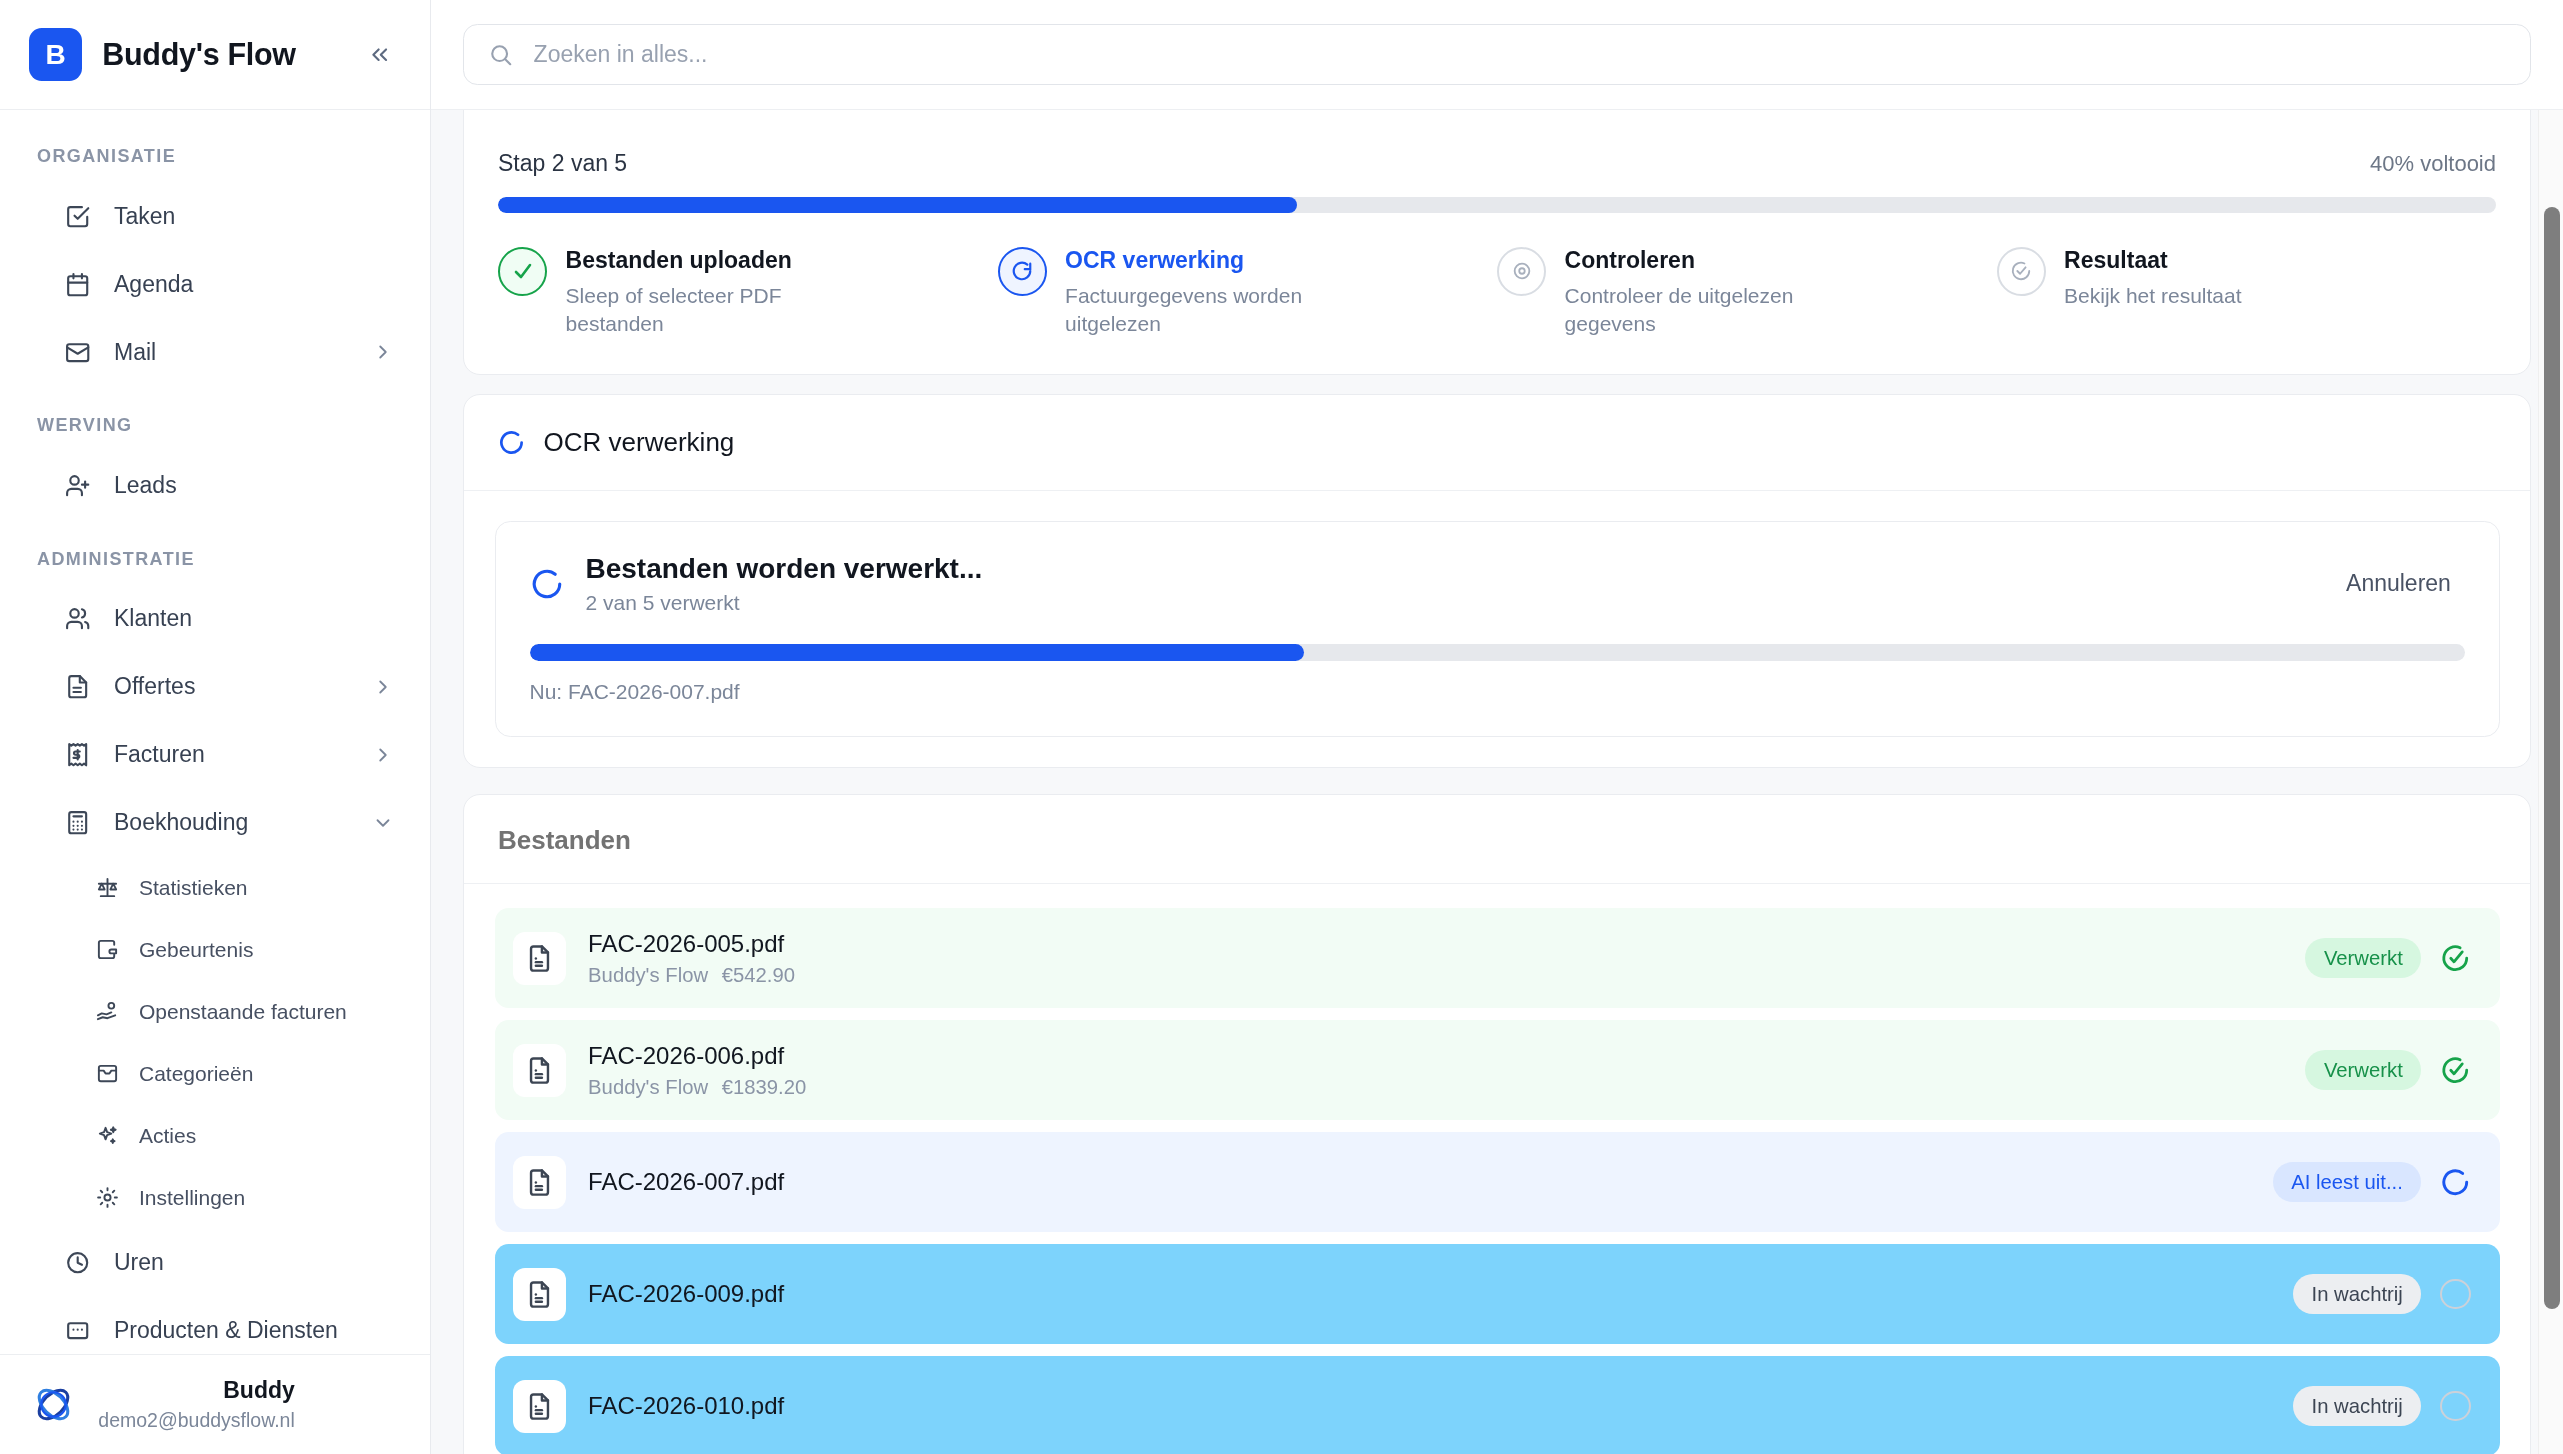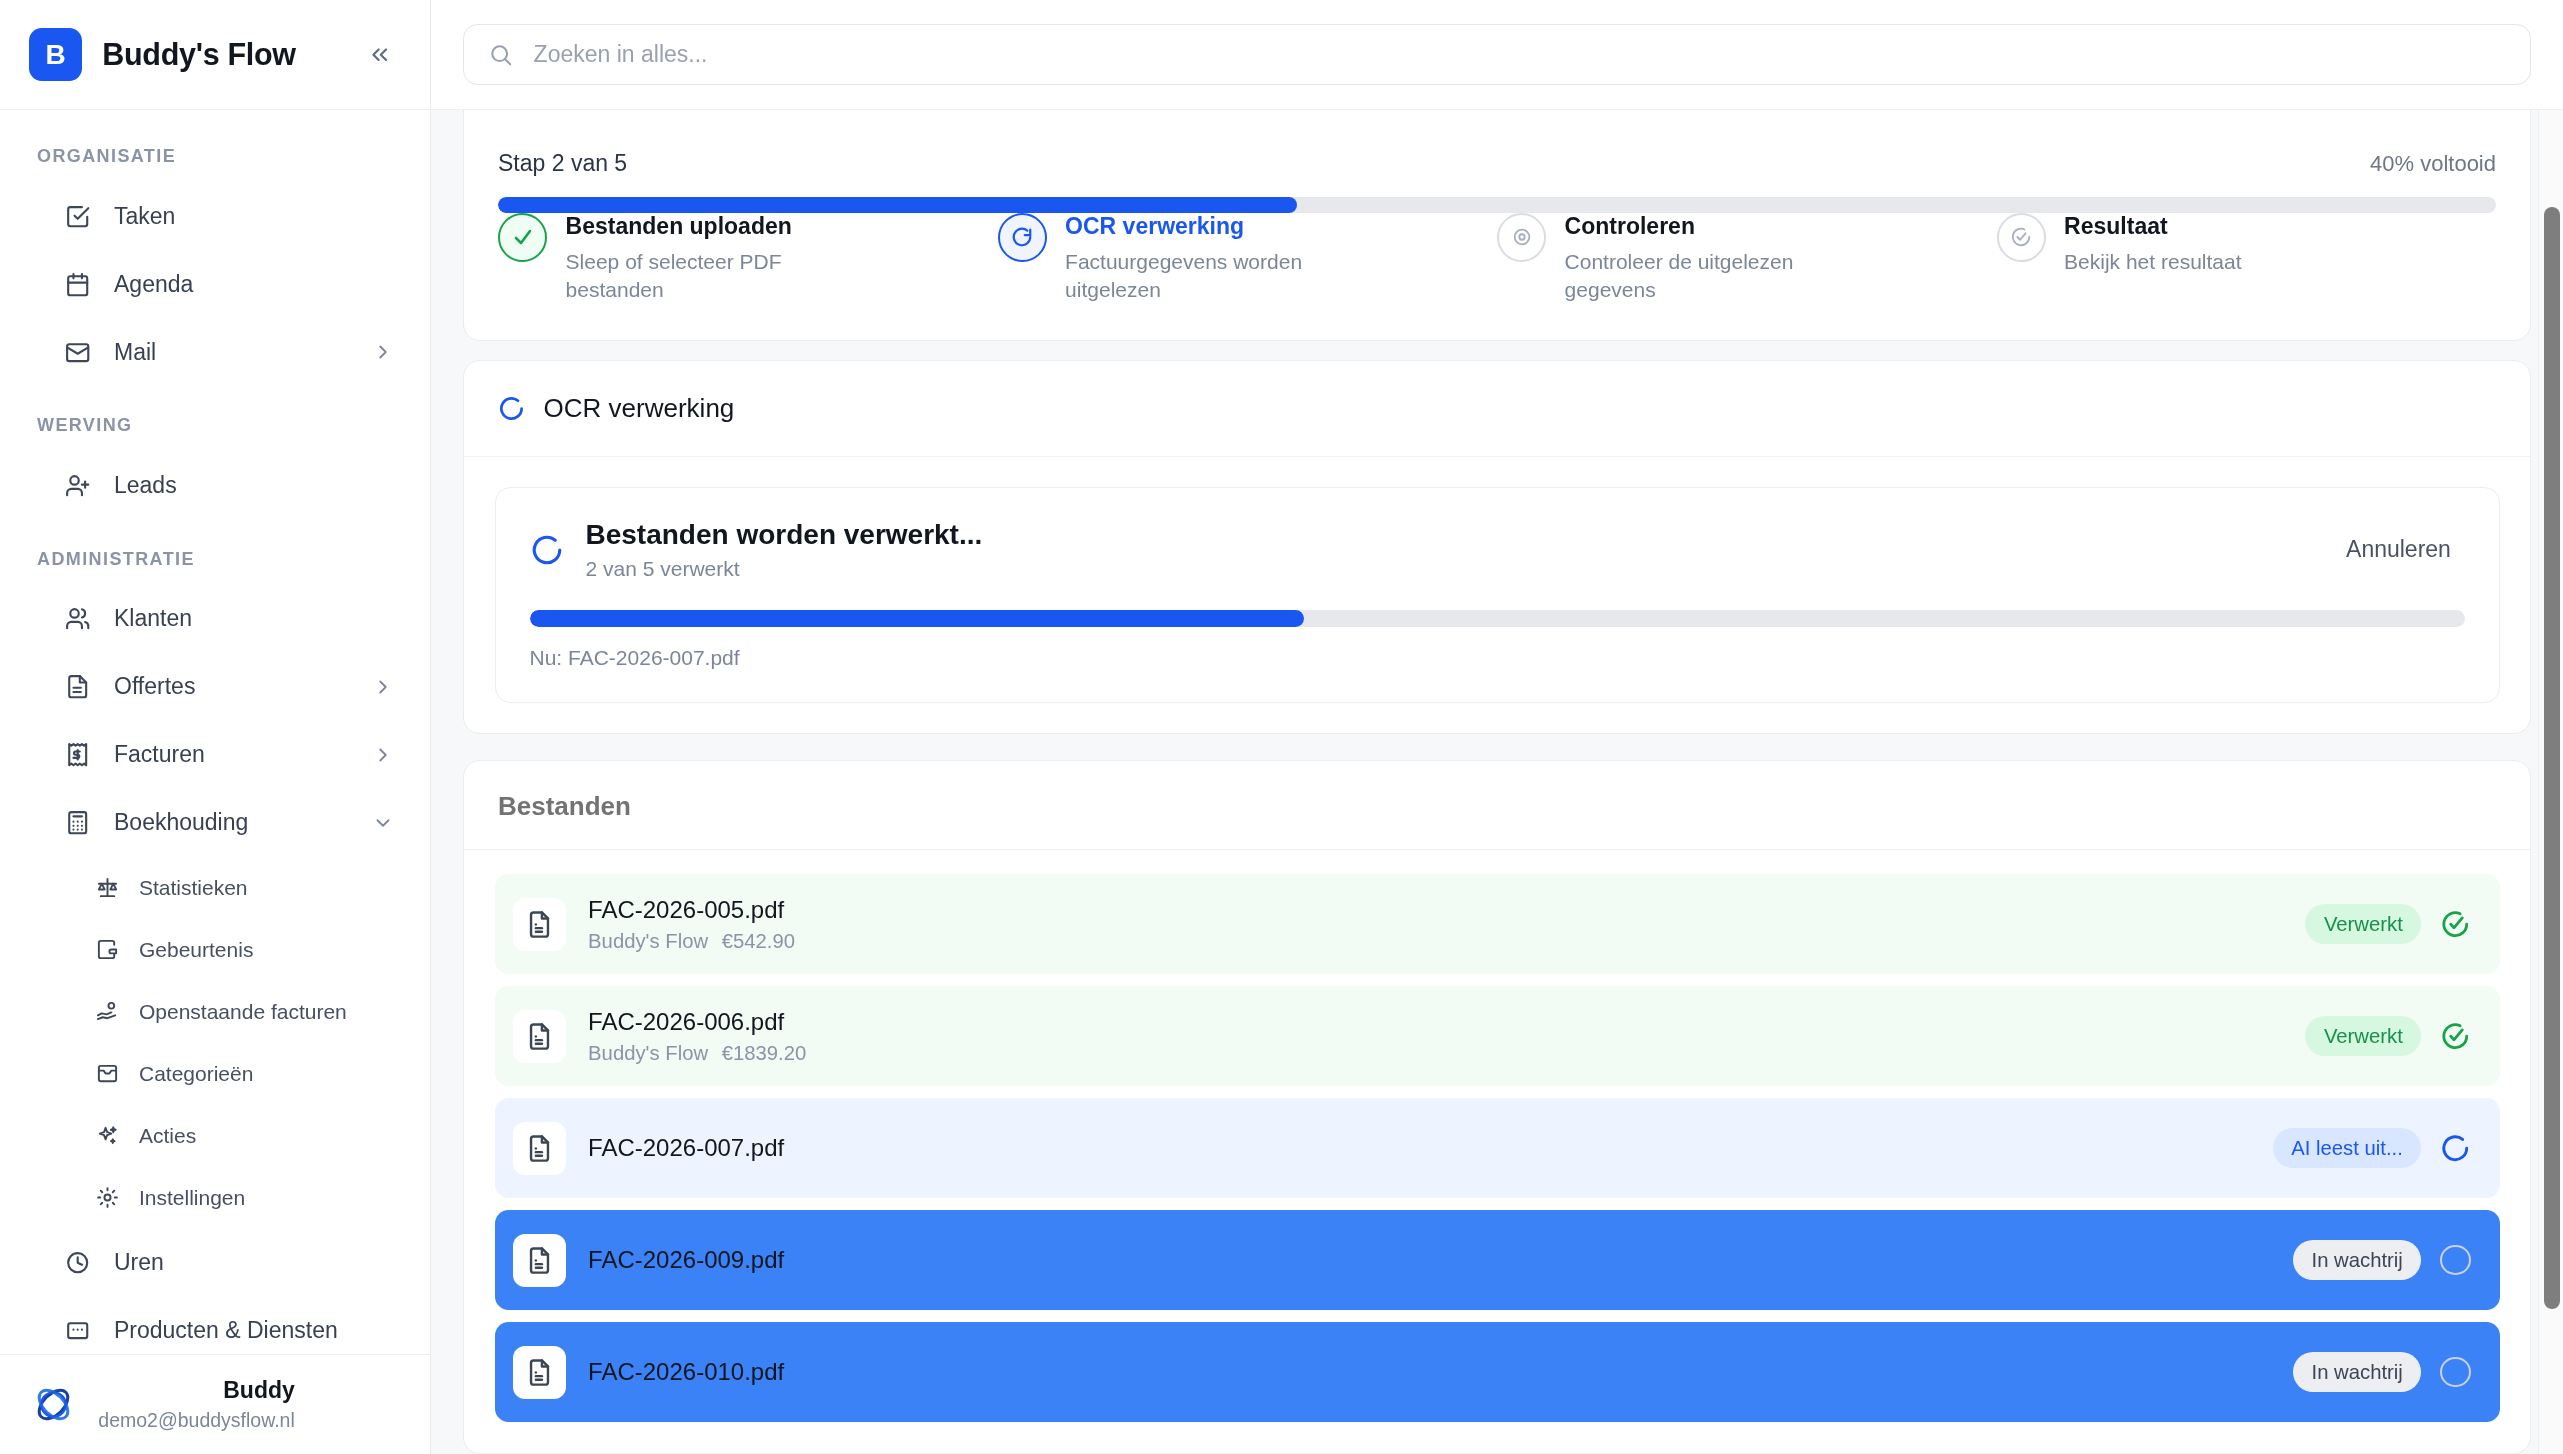--- a/index.html
+++ b/index.html
@@ -134,21 +134,21 @@
     padding-top: 100px;
   }
   .step-count { font-size: 23px; color: #2b3443; }
   .step-pct { font-size: 22px; color: #6d7787; }
   .top-progress-track {
     height: 15.3px; background: #e6e8ec; border-radius: 8.5px;
     margin-top: 20.3px; overflow: hidden;
   }
   .top-progress-fill { height: 100%; background: #1a56f0; border-radius: 8.5px; }
 
-  .steps-row { display: flex; }
+  .steps-row { display: flex; margin-top: 34px; }
   .step { flex: 1 1 0; display: flex; align-items: flex-start; padding-right: 20.3px; }
   .step-circle {
     width: 49px; height: 49px; flex: 0 0 49px; border-radius: 50%;
     border: 2.5px solid #d9dde3; background: #fff;
     display: flex; align-items: center; justify-content: center;
     color: #a8b0bd;
   }
   .step-circle.done { border-color: #16a34a; background: #f0fdf4; color: #16a34a; }
   .step-circle.active { border-color: #1a56f0; background: #eff4ff; color: #1a56f0; }
   .step-text { margin-left: 18.6px; }
@@ -191,21 +191,21 @@
   .files-title { font-size: 26px; font-weight: bold; color: #737373; }
   .files-list { padding: 17px 30.5px 30.5px 30.5px; }
   .file-row {
     display: flex; align-items: center;
     height: 100px; border-radius: 13.6px;
     padding: 0 29px 0 18.6px; margin-top: 12px;
   }
   .file-row:first-child { margin-top: 6.8px; }
   .file-row.done { background: #f2fcf5; }
   .file-row.active { background: #eef4ff; }
-  .file-row.queued { background: #3b82f6; }
+  .file-row.queued { background: #7dd3fc; }
   .file-ic {
     width: 53px; height: 53px; flex: 0 0 53px; border-radius: 12px;
     background: #ffffff; display: flex; align-items: center; justify-content: center;
     color: #3c4553;
   }
   .file-meta { margin-left: 22px; }
   .file-name { font-size: 24px; color: #11161f; }
   .file-sub { font-size: 20.3px; color: #8a94a6; margin-top: 6px; }
   .file-sub .amt { margin-left: 13.6px; }
   .file-right { margin-left: auto; display: flex; align-items: center; }

